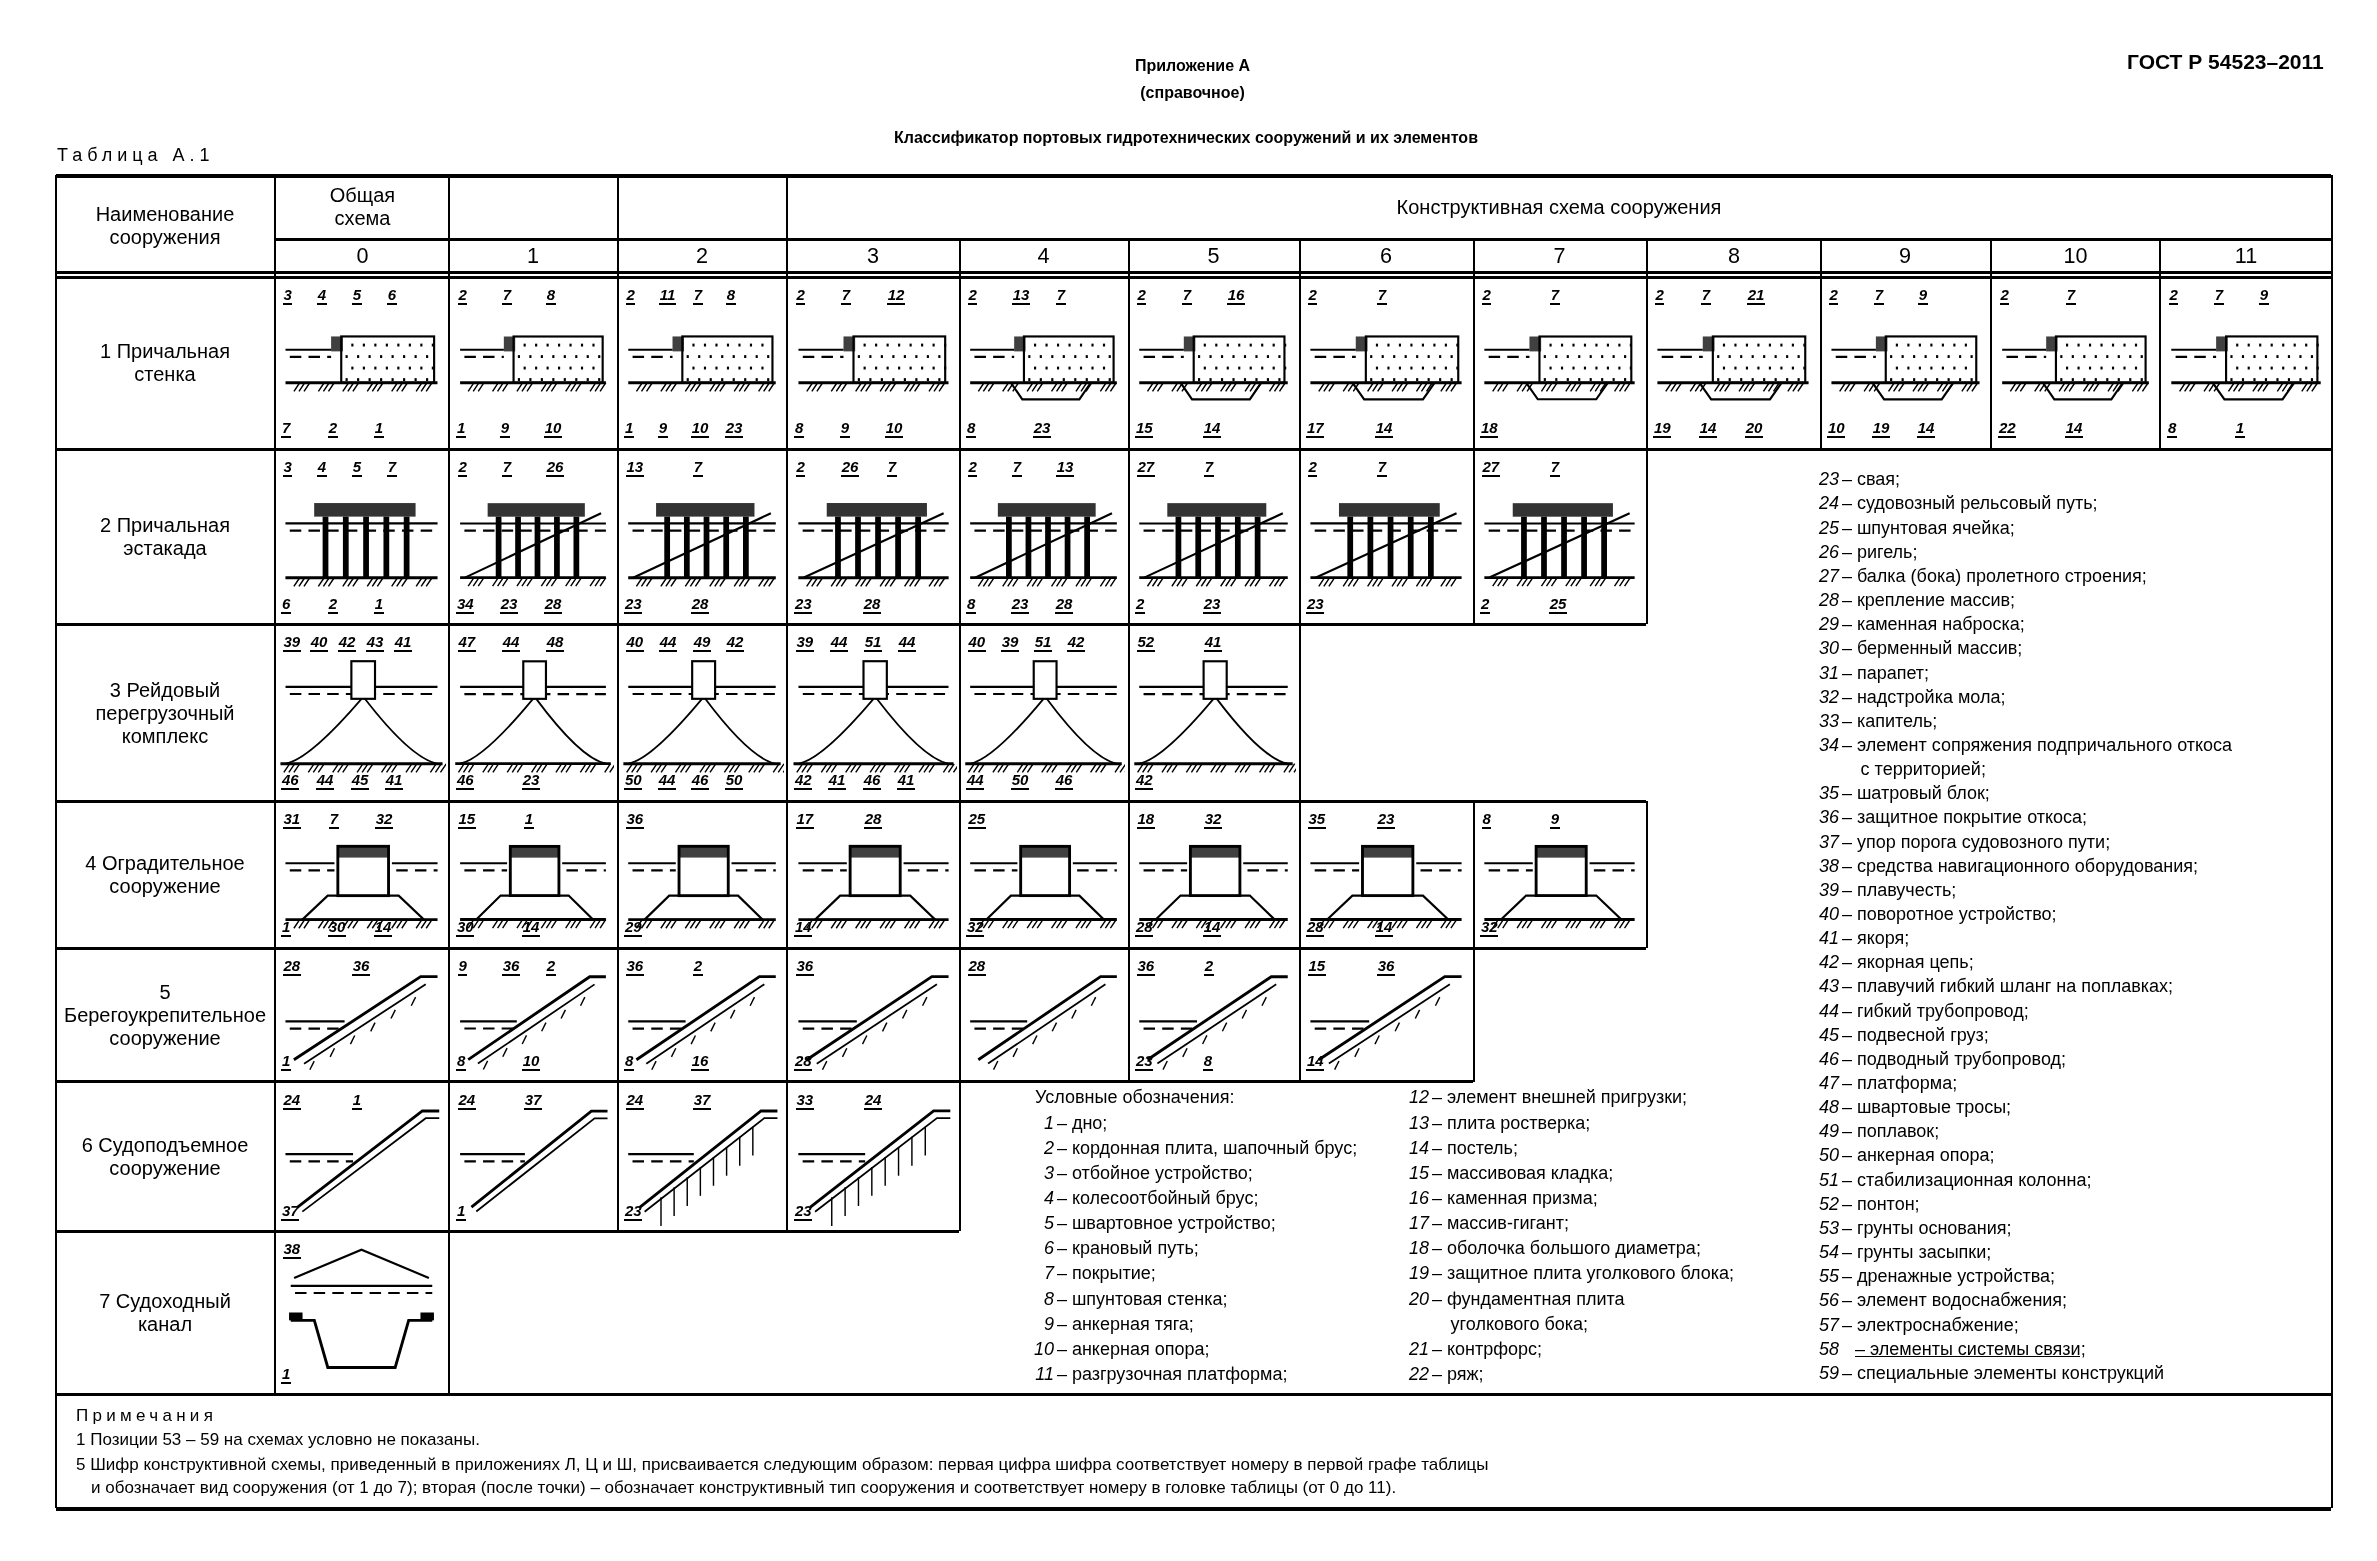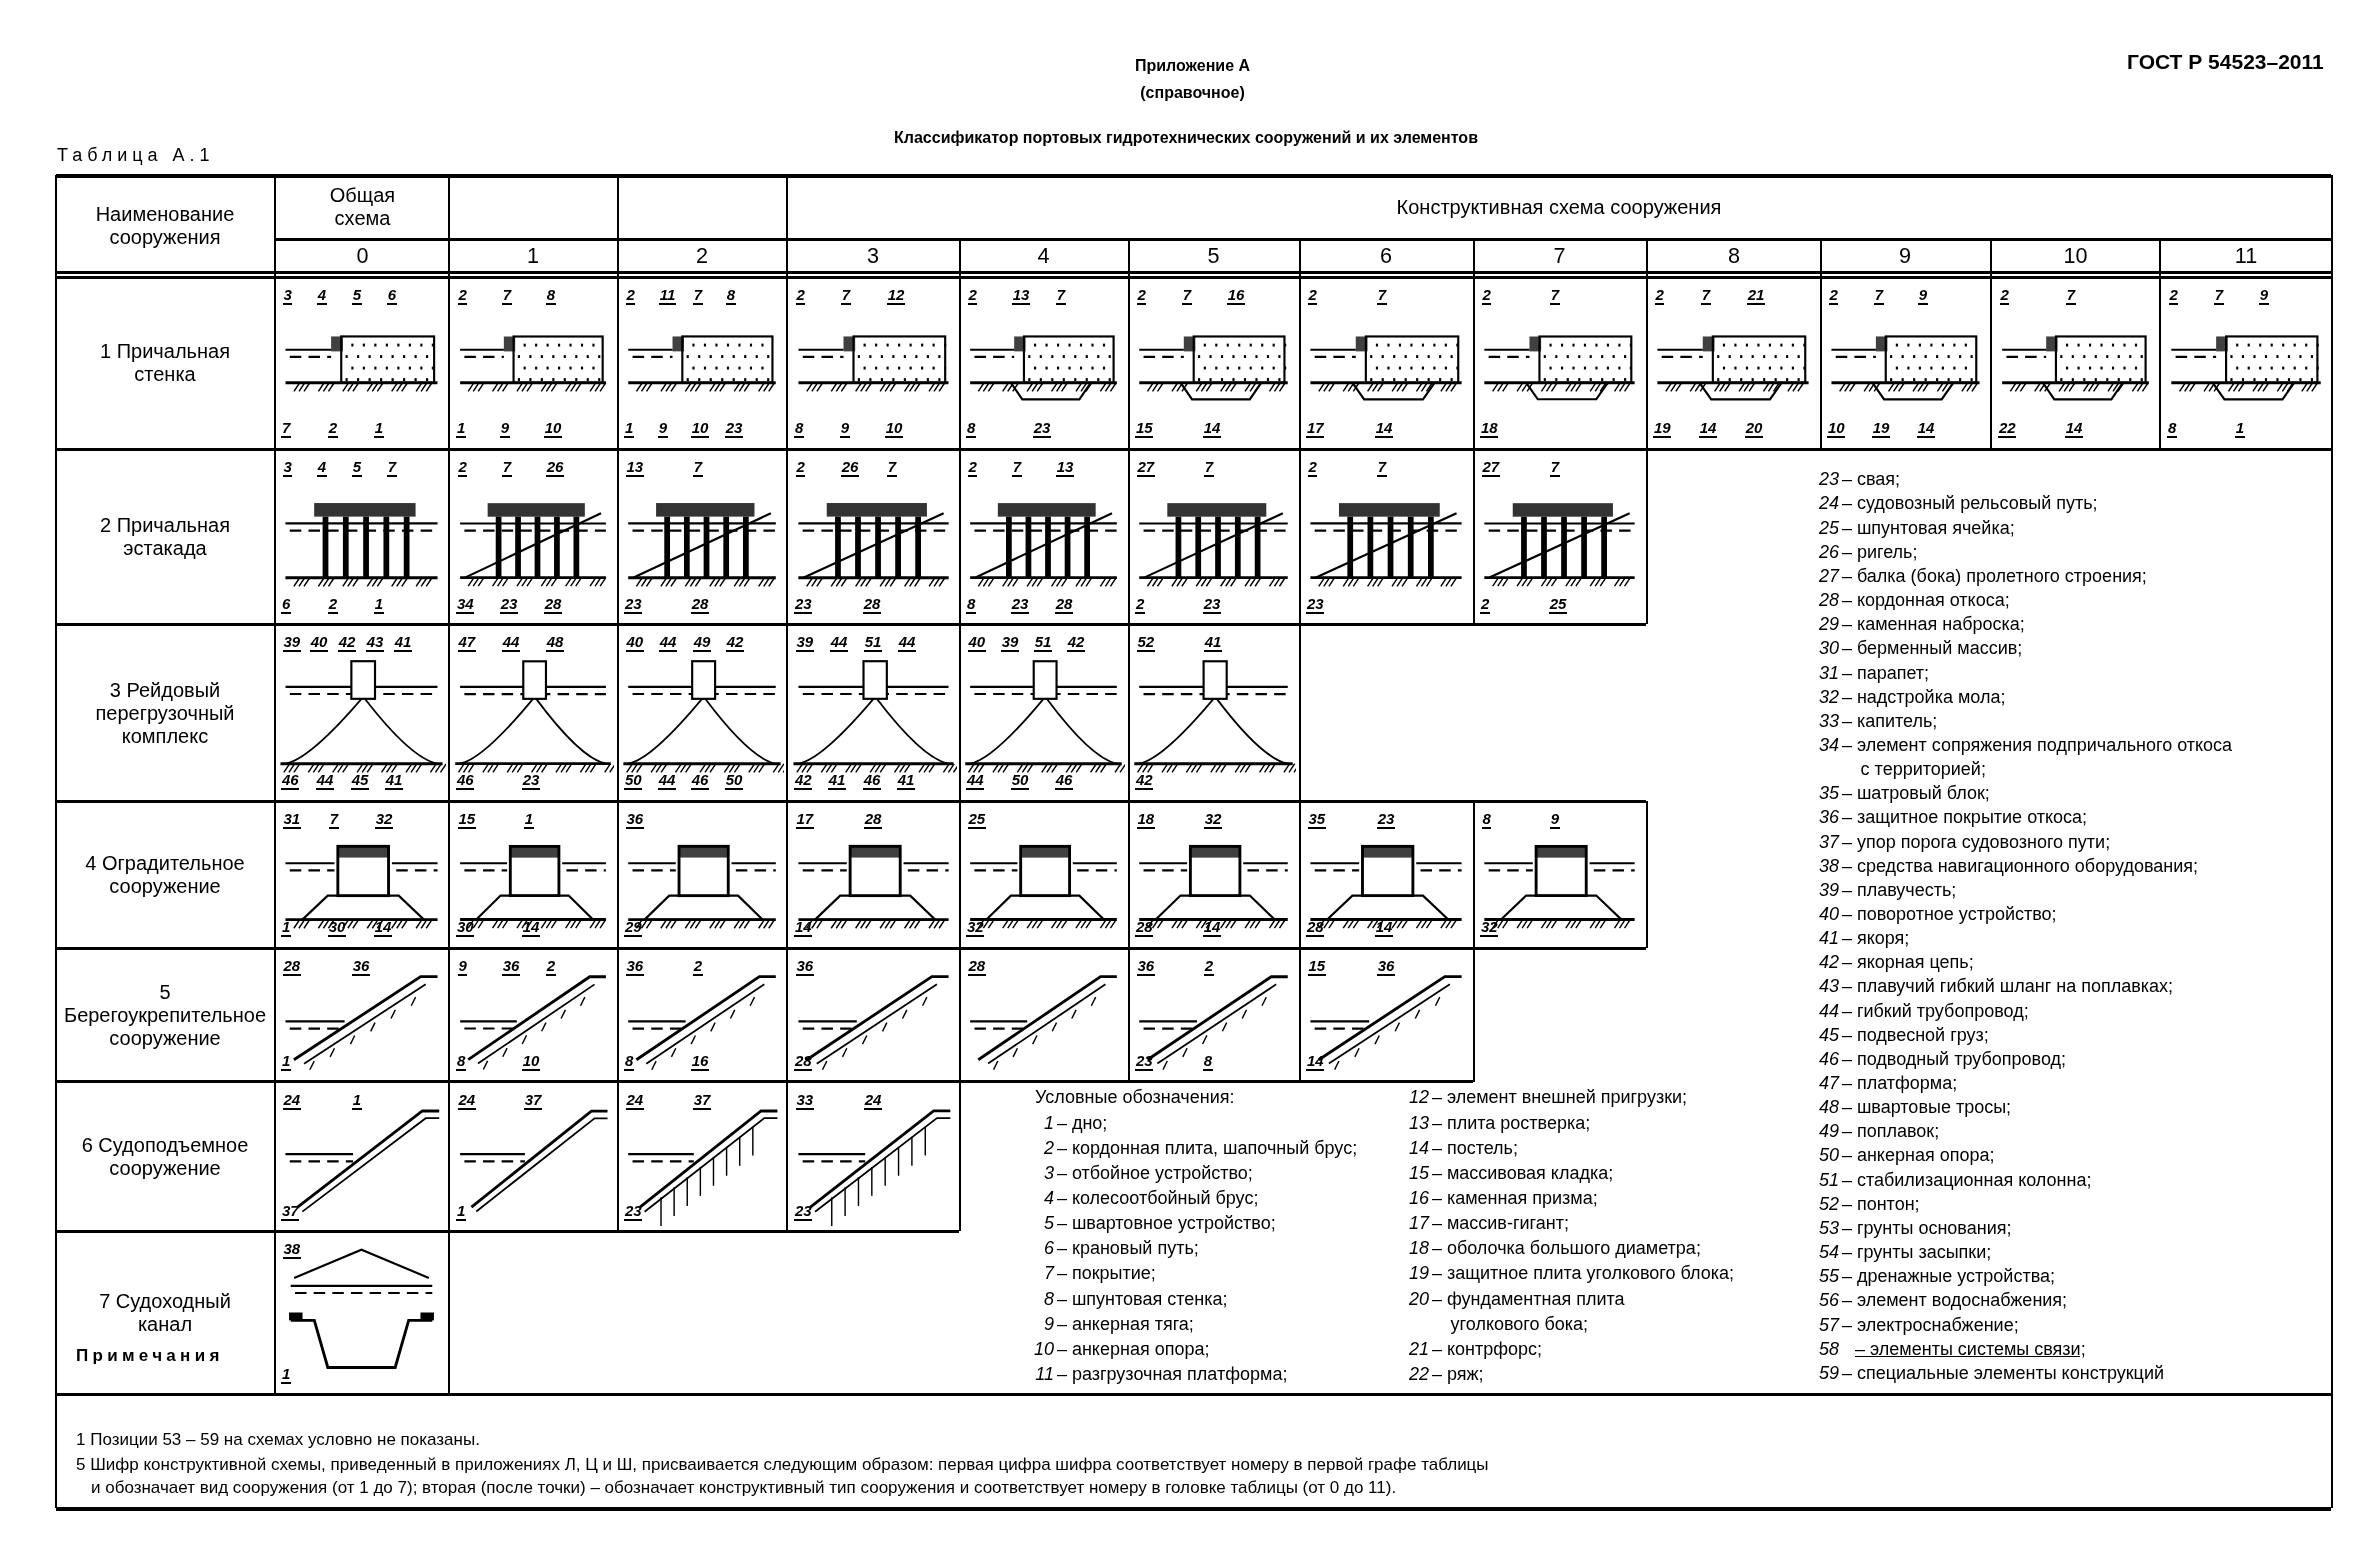--- a/index.html
+++ b/index.html
@@ -1489,21 +1489,21 @@
     <div class="legend-line" style="left: 1387px; top: 1263px;"><i style="display: inline-block; width: 42px; text-align: right;">19</i><span style="margin-left: 2.9px;">– защитное плита уголкового блока;</span></div>
     <div class="legend-line" style="left: 1387px; top: 1289px;"><i style="display: inline-block; width: 42px; text-align: right;">20</i><span style="margin-left: 2.9px;">– фундаментная плита</span></div>
     <div class="legend-line" style="left: 1387px; top: 1314px;"><i style="display: inline-block; width: 42px; text-align: right;"></i><span style="margin-left: 21.6px;">уголкового бока;</span></div>
     <div class="legend-line" style="left: 1387px; top: 1339px;"><i style="display: inline-block; width: 42px; text-align: right;">21</i><span style="margin-left: 2.9px;">– контрфорс;</span></div>
     <div class="legend-line" style="left: 1387px; top: 1364px;"><i style="display: inline-block; width: 42px; text-align: right;">22</i><span style="margin-left: 2.9px;">– ряж;</span></div>
     <div class="legend-line" style="left: 1797px; top: 469px;"><i style="display: inline-block; width: 42px; text-align: right;">23</i><span style="margin-left: 2.9px;">– свая;</span></div>
     <div class="legend-line" style="left: 1797px; top: 493px;"><i style="display: inline-block; width: 42px; text-align: right;">24</i><span style="margin-left: 2.9px;">– судовозный рельсовый путь;</span></div>
     <div class="legend-line" style="left: 1797px; top: 518px;"><i style="display: inline-block; width: 42px; text-align: right;">25</i><span style="margin-left: 2.9px;">– шпунтовая ячейка;</span></div>
     <div class="legend-line" style="left: 1797px; top: 542px;"><i style="display: inline-block; width: 42px; text-align: right;">26</i><span style="margin-left: 2.9px;">– ригель;</span></div>
     <div class="legend-line" style="left: 1797px; top: 566px;"><i style="display: inline-block; width: 42px; text-align: right;">27</i><span style="margin-left: 2.9px;">– балка (бока) пролетного строения;</span></div>
-    <div class="legend-line" style="left: 1797px; top: 590px;"><i style="display: inline-block; width: 42px; text-align: right;">28</i><span style="margin-left: 2.9px;">– кордонная откоса;</span></div>
+    <div class="legend-line" style="left: 1797px; top: 590px;"><i style="display: inline-block; width: 42px; text-align: right;">28</i><span style="margin-left: 2.9px;">– крепление массив;</span></div>
     <div class="legend-line" style="left: 1797px; top: 614px;"><i style="display: inline-block; width: 42px; text-align: right;">29</i><span style="margin-left: 2.9px;">– каменная наброска;</span></div>
     <div class="legend-line" style="left: 1797px; top: 638px;"><i style="display: inline-block; width: 42px; text-align: right;">30</i><span style="margin-left: 2.9px;">– берменный массив;</span></div>
     <div class="legend-line" style="left: 1797px; top: 663px;"><i style="display: inline-block; width: 42px; text-align: right;">31</i><span style="margin-left: 2.9px;">– парапет;</span></div>
     <div class="legend-line" style="left: 1797px; top: 687px;"><i style="display: inline-block; width: 42px; text-align: right;">32</i><span style="margin-left: 2.9px;">– надстройка мола;</span></div>
     <div class="legend-line" style="left: 1797px; top: 711px;"><i style="display: inline-block; width: 42px; text-align: right;">33</i><span style="margin-left: 2.9px;">– капитель;</span></div>
     <div class="legend-line" style="left: 1797px; top: 735px;"><i style="display: inline-block; width: 42px; text-align: right;">34</i><span style="margin-left: 2.9px;">– элемент сопряжения подпричального откоса</span></div>
     <div class="legend-line" style="left: 1797px; top: 759px;"><i style="display: inline-block; width: 42px; text-align: right;"></i><span style="margin-left: 21.6px;">с территорией;</span></div>
     <div class="legend-line" style="left: 1797px; top: 783px;"><i style="display: inline-block; width: 42px; text-align: right;">35</i><span style="margin-left: 2.9px;">– шатровый блок;</span></div>
     <div class="legend-line" style="left: 1797px; top: 807px;"><i style="display: inline-block; width: 42px; text-align: right;">36</i><span style="margin-left: 2.9px;">– защитное покрытие откоса;</span></div>
     <div class="legend-line" style="left: 1797px; top: 832px;"><i style="display: inline-block; width: 42px; text-align: right;">37</i><span style="margin-left: 2.9px;">– упор порога судовозного пути;</span></div>
@@ -1524,17 +1524,17 @@
     <div class="legend-line" style="left: 1797px; top: 1194px;"><i style="display: inline-block; width: 42px; text-align: right;">52</i><span style="margin-left: 2.9px;">– понтон;</span></div>
     <div class="legend-line" style="left: 1797px; top: 1218px;"><i style="display: inline-block; width: 42px; text-align: right;">53</i><span style="margin-left: 2.9px;">– грунты основания;</span></div>
     <div class="legend-line" style="left: 1797px; top: 1242px;"><i style="display: inline-block; width: 42px; text-align: right;">54</i><span style="margin-left: 2.9px;">– грунты засыпки;</span></div>
     <div class="legend-line" style="left: 1797px; top: 1266px;"><i style="display: inline-block; width: 42px; text-align: right;">55</i><span style="margin-left: 2.9px;">– дренажные устройства;</span></div>
     <div class="legend-line" style="left: 1797px; top: 1290px;"><i style="display: inline-block; width: 42px; text-align: right;">56</i><span style="margin-left: 2.9px;">– элемент водоснабжения;</span></div>
     <div class="legend-line" style="left: 1797px; top: 1315px;"><i style="display: inline-block; width: 42px; text-align: right;">57</i><span style="margin-left: 2.9px;">– электроснабжение;</span></div>
     <div class="legend-line" style="left: 1797px; top: 1339px;"><i style="display: inline-block; width: 42px; text-align: right;">58</i><span style="margin-left: 16px; text-decoration: underline;">– элементы системы связи;</span></div>
     <div class="legend-line" style="left: 1797px; top: 1363px;"><i style="display: inline-block; width: 42px; text-align: right;">59</i><span style="margin-left: 2.9px;">– специальные элементы конструкций</span></div>
   </div>
 
-<div class="abs notes-head" style="left:76px;top:1346px;font-weight:bold;">Примечания</div>
+<div class="abs notes-head" style="left:76px;top:1406px;">Примечания</div>
 <div class="abs note" style="left:76px;top:1430px;">1 Позиции 53 – 59 на схемах условно не показаны.</div>
 <div class="abs note" style="left:76px;top:1455px;">5 Шифр конструктивной схемы, приведенный в приложениях Л, Ц и Ш, присваивается следующим образом: первая цифра шифра соответствует номеру в первой графе таблицы</div>
 <div class="abs note" style="left:91px;top:1478px;">и обозначает вид сооружения (от 1 до 7); вторая (после точки) – обозначает конструктивный тип  сооружения и соответствует номеру в головке таблицы (от 0 до 11).</div>
 
 
 </body></html>

